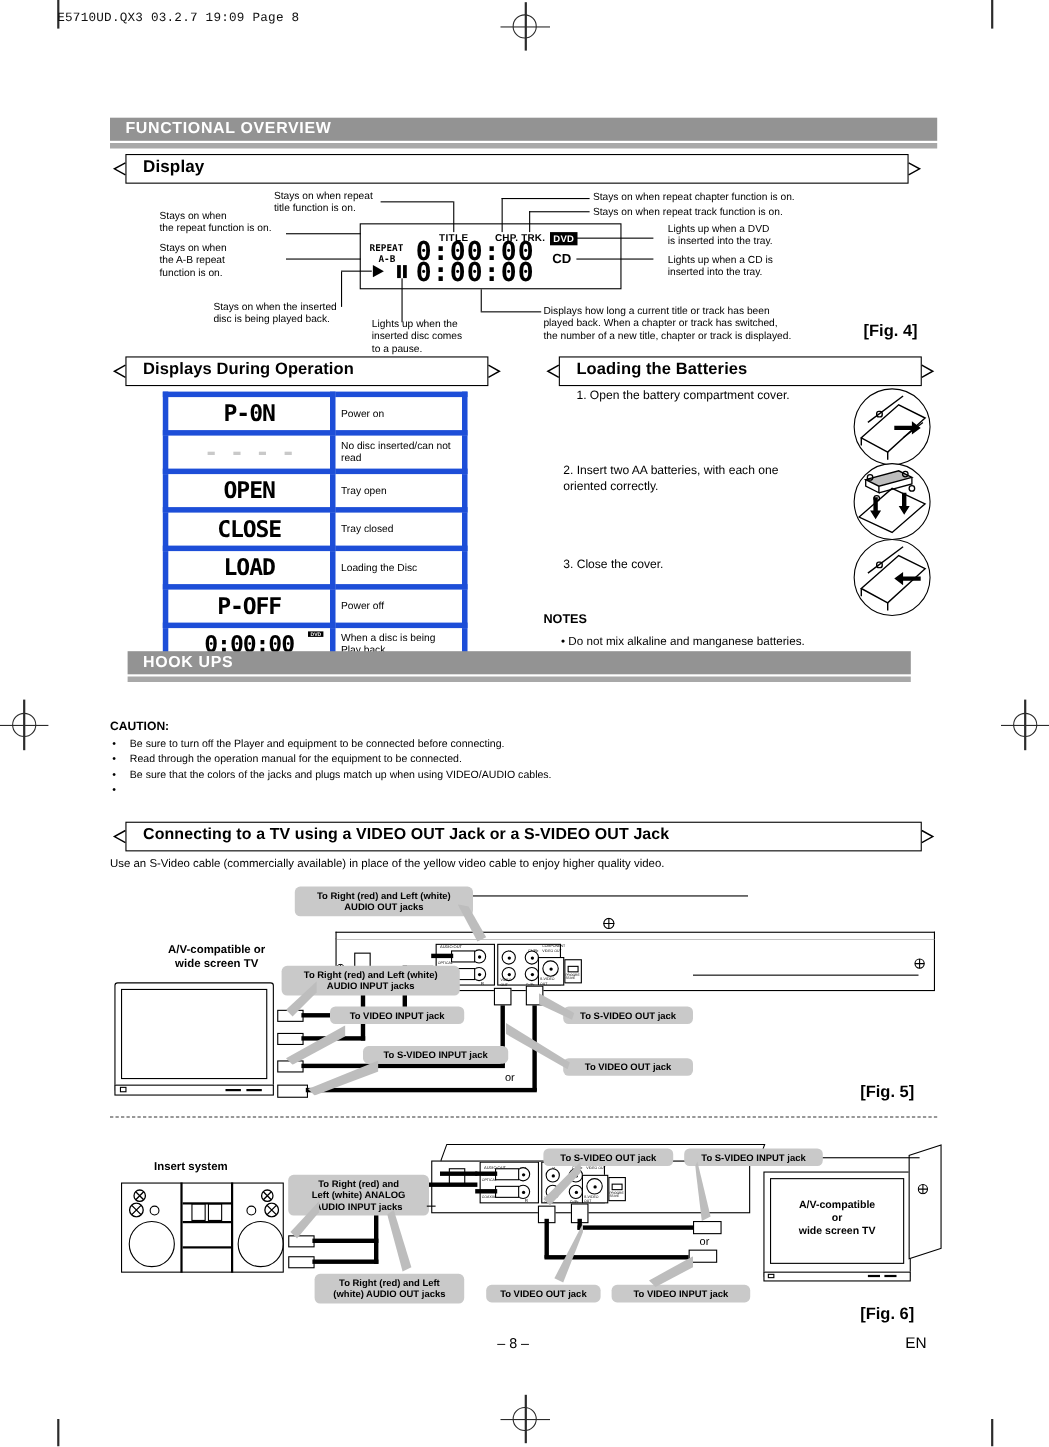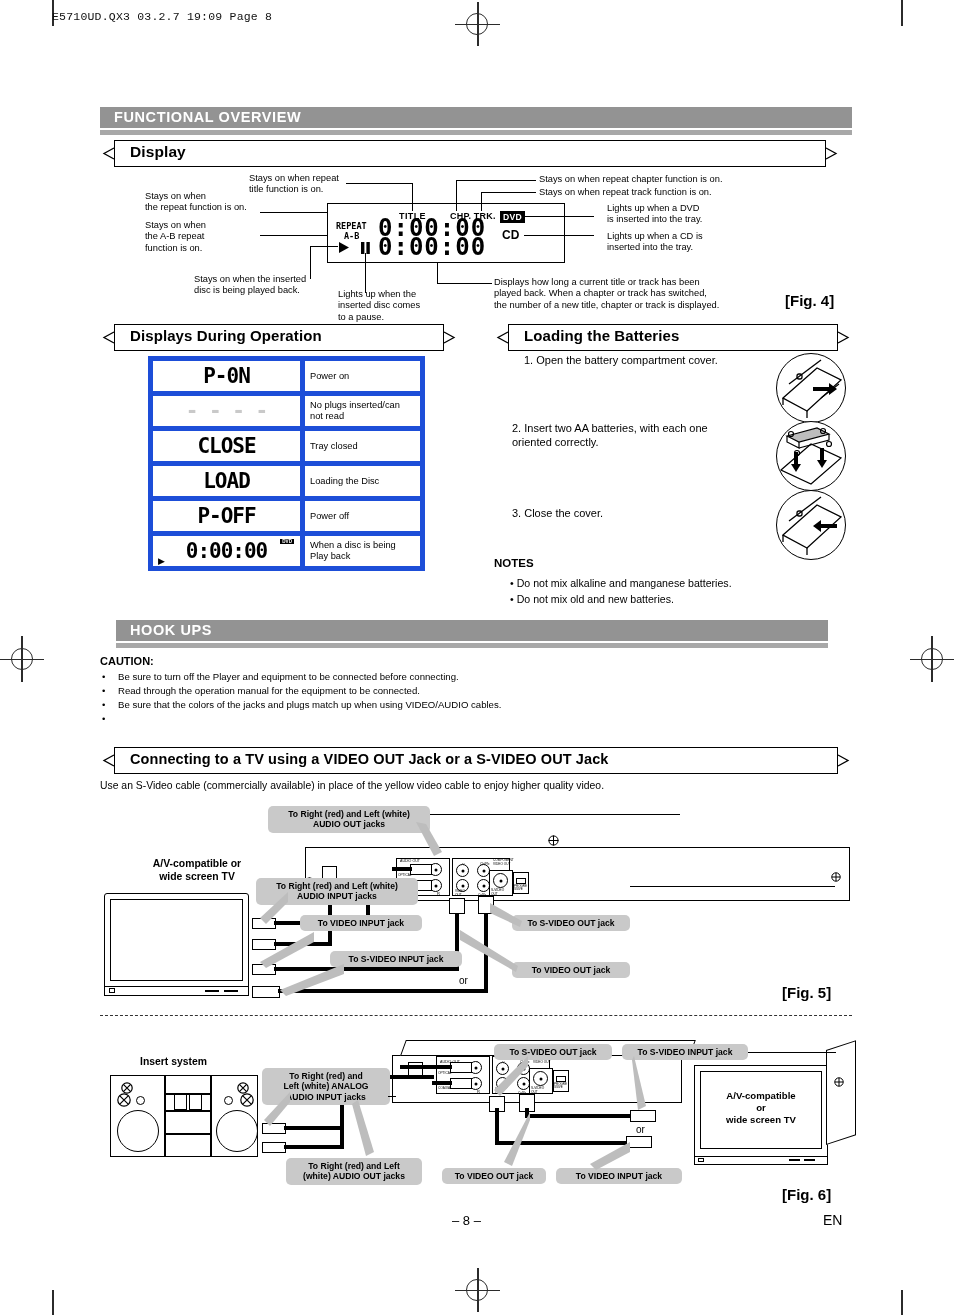--- a/index.html
+++ b/index.html
@@ -261,21 +261,29 @@
           </div>
         </td>
         <td class="desc" style="white-space: pre-line;">Power on</td>
       </tr>
       <tr>
         <td class="disp">
           <div class="segrow">
             <span class="segchar segdim">- - - -</span>
           </div>
         </td>
-        <td class="desc" style="white-space: pre-line;">No plugs inserted/can not read</td>
+        <td class="desc" style="white-space: pre-line;">No disc inserted/can not read</td>
+      </tr>
+      <tr>
+        <td class="disp">
+          <div class="segrow">
+            <span class="segchar segon">OPEN</span>
+          </div>
+        </td>
+        <td class="desc" style="white-space: pre-line;">Tray open</td>
       </tr>
       <tr>
         <td class="disp">
           <div class="segrow">
             <span class="segchar segon">CLOSE</span>
           </div>
         </td>
         <td class="desc" style="white-space: pre-line;">Tray closed</td>
       </tr>
       <tr>
@@ -367,21 +375,21 @@
       <rect x="20" y="20" width="5" height="5" rx="2"></rect>
     </g>
     <path d="M60,33 L44,33 L44,29 L36,35 L44,41 L44,37 L60,37 Z" fill="#000"></path>
   </svg>
 </div>
 
 <div class="notes-title" style="left:494px; top:557px;">NOTES</div>
 <div class="abs" style="left:510px; top:577px; font-size:10.6px;">• Do not mix alkaline and manganese batteries.</div>
 <div class="abs" style="left:510px; top:593px; font-size:10.6px;">• Do not mix old and new batteries.</div>
 
-<div class="abs" style="left:100px; top:620px; width:728px;padding-left:16px;">
+<div class="abs" style="left:100px; top:592px; width:728px;padding-left:16px;">
   <div class="sectionbar">HOOK UPS</div>
   <div class="sectionbar-under"></div>
 </div>
 
 <div class="caution-title" style="left:100px; top:655px;">CAUTION:</div>
 
 <div class="abs" style="left:100px; top:670px; width:752px;">
   <div style="position:relative; font-size:9.6px; line-height:13px; padding-left:18px; margin-bottom:1px;">
     <span style="position:absolute; left:2px;">•</span>
     <span>Be sure to turn off the Player and equipment to be connected before connecting.</span>

